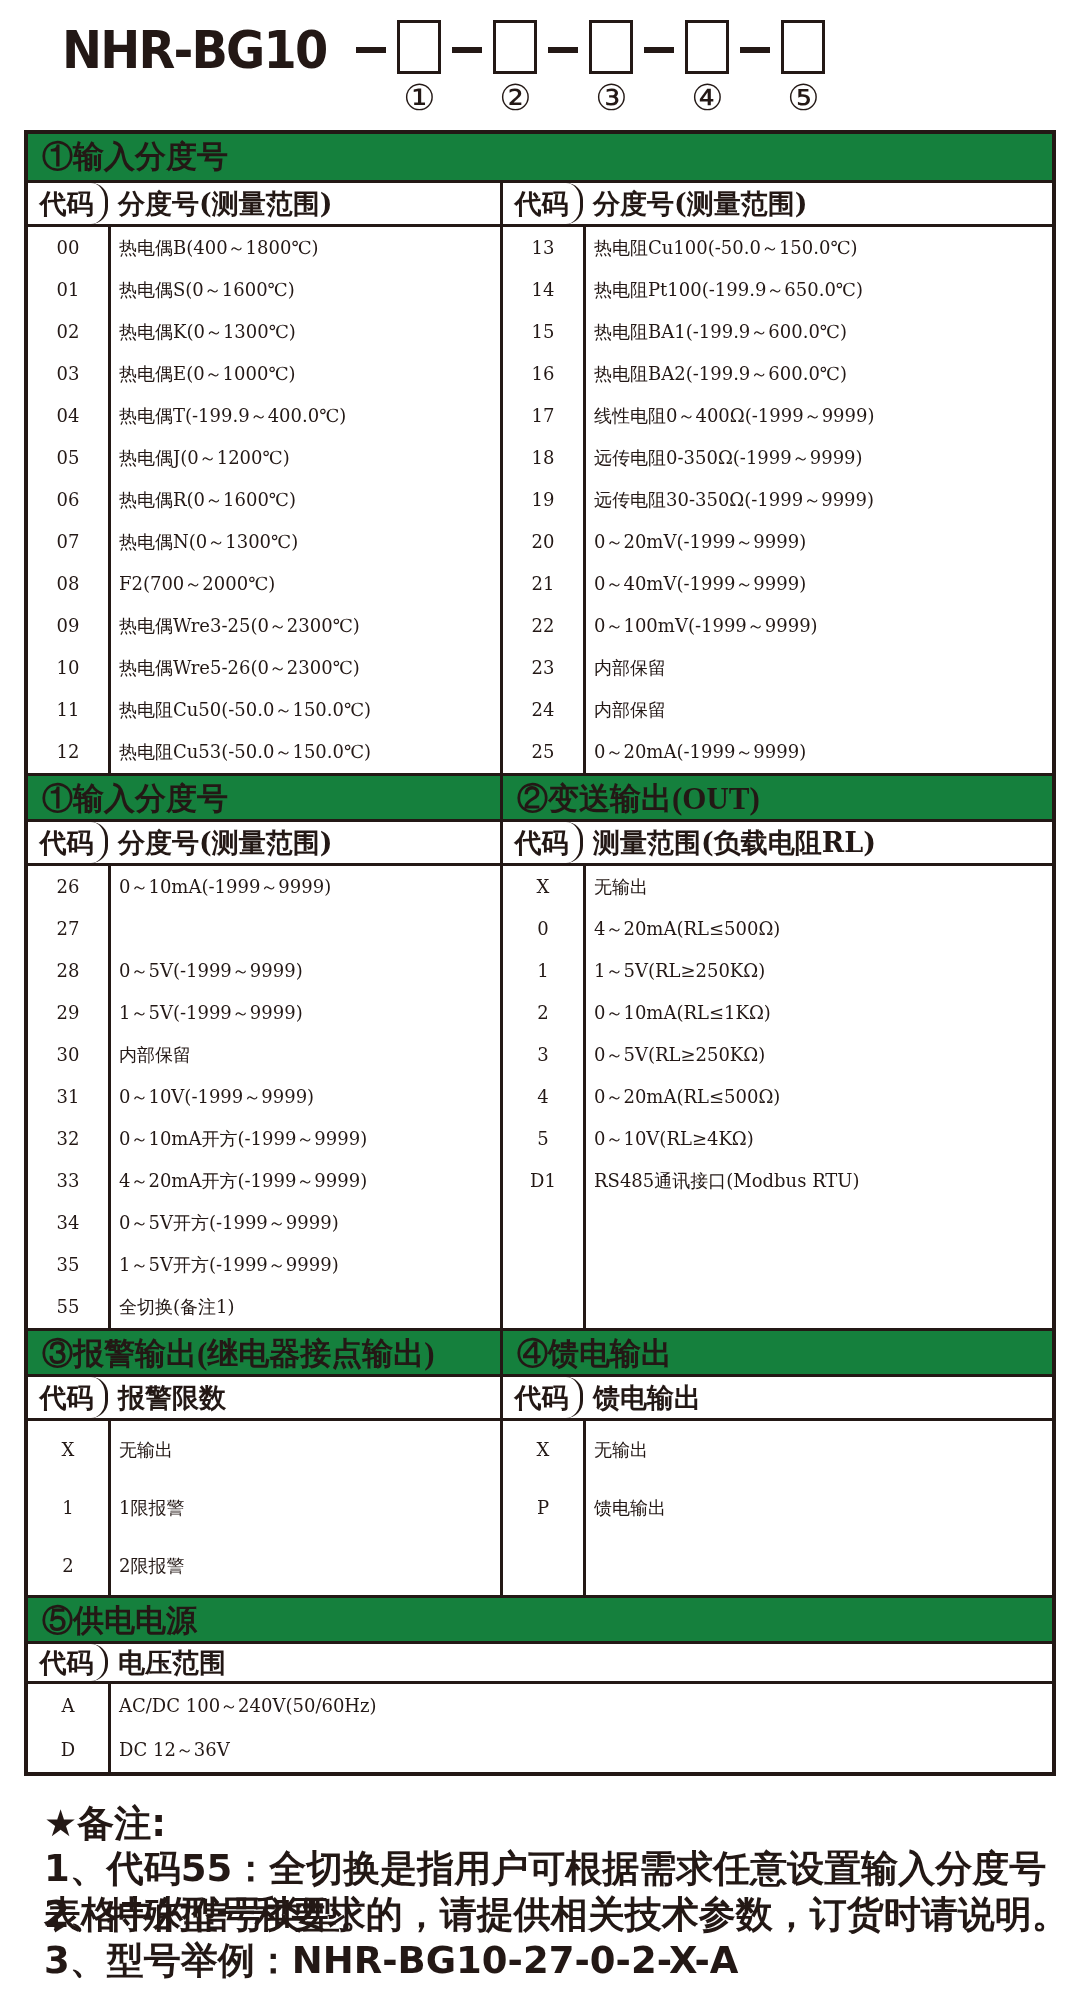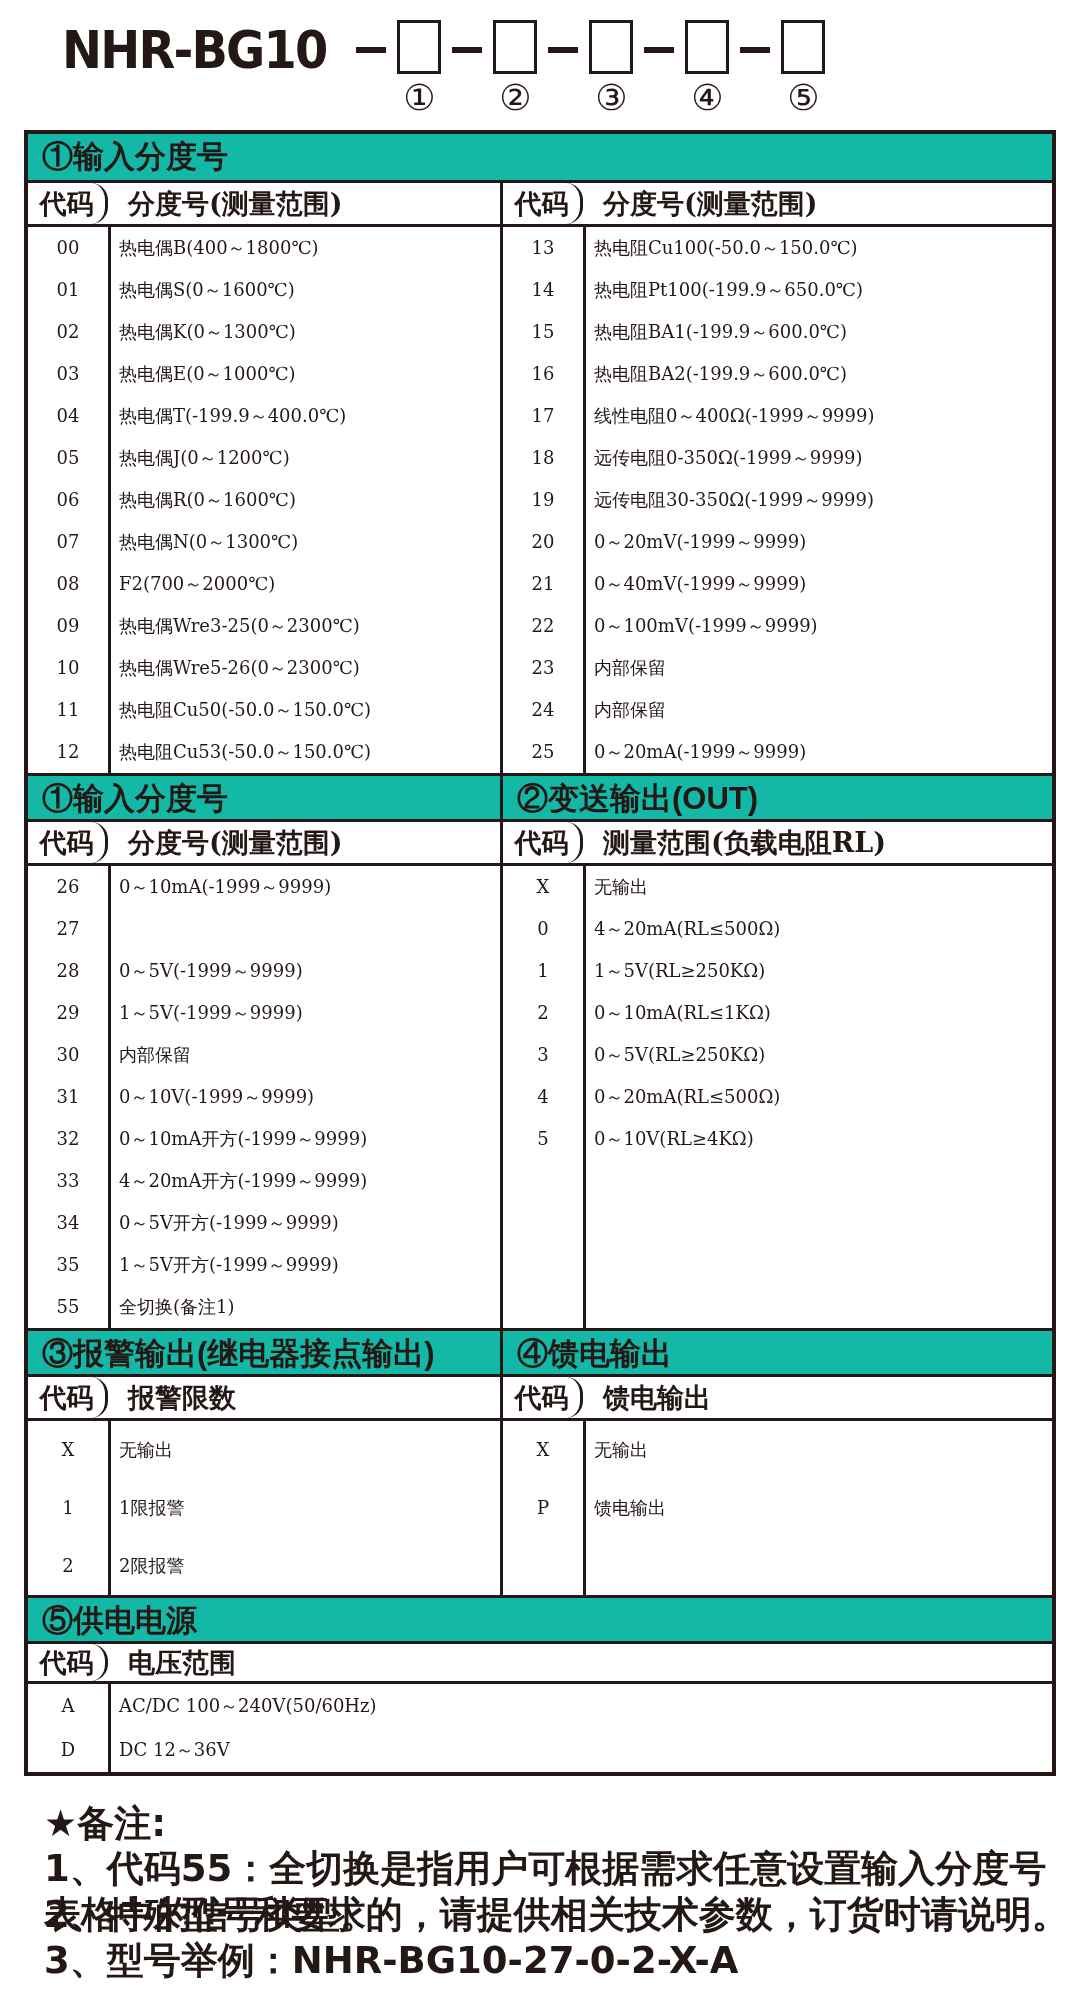--- a/index.html
+++ b/index.html
@@ -25,35 +25,35 @@
   .box { display:block; width:44px; height:54px; border:3px solid #231815; background:#fff; }
   .circ {
     position:absolute; top:58px; left:50%; transform:translateX(-50%);
     font-family:"DejaVu Sans","Liberation Sans",sans-serif;
     font-size:36px; line-height:40px;
   }
 
   
   .big-table { width:1032px; margin:0 0 0 24px; border:4px solid #231815; background:#fff; }
   .strip {
-    background:#14b8a6; height:49px; line-height:45px;
-    font-family:Liberation Sans, sans-serif;
+    background:#15803d; height:49px; line-height:45px;
+    font-family:Liberation Serif, serif;
     font-weight:700; font-size:31px; padding-left:14px;
     border-bottom:3px solid #231815;
   }
   .strip.mid { border-top:3px solid #231815; }
   .section { display:flex; align-items:stretch; }
   .half { display:flex; flex-direction:column; }
   .half.left  { width:475px; border-right:3px solid #231815; }
   .half.right { flex:1; }
   .subhead { display:flex; border-bottom:3px solid #231815; font-weight:600; font-size:27px; }
   .subhead .th { height:41px; line-height:41px;border-radius:17px; }
   .subhead.short .th { height:37px; line-height:37px; }
   .th.code { width:80px; border-right:3px solid #231815; text-align:center; }
-  .th.desc { flex:1; padding-left:20px; }
+  .th.desc { flex:1; padding-left:10px; }
   .tbody {
     flex:1; display:flex; flex-direction:column;
     background:linear-gradient(to right, transparent 0, transparent 80px, #231815 80px, #231815 83px, transparent 83px);
   }
   .tr { display:flex; }
   .td.code-cell { width:83px; text-align:center; padding-right:3px; }
   .td.desc-cell { flex:1; padding-left:8px; }
   .tbody .tr { font-size:18px; }
   .rows42 .tr { height:42px; line-height:42px; }
   .rows58 .tr { height:58px; line-height:58px; }
@@ -312,20 +312,24 @@
               <div class="td desc-cell">0～5V(RL≥250KΩ)</div>
             </div>
             <div class="tr">
               <div class="td code-cell">4</div>
               <div class="td desc-cell">0～20mA(RL≤500Ω)</div>
             </div>
             <div class="tr">
               <div class="td code-cell">5</div>
               <div class="td desc-cell">0～10V(RL≥4KΩ)</div>
             </div>
+            <div class="tr">
+              <div class="td code-cell">D1</div>
+              <div class="td desc-cell">RS485通讯接口(Modbus RTU)</div>
+            </div>
           </div>
       </div>
     </div>
 
     <div class="section">
       <div class="half left">
         <div class="strip mid">③报警输出(继电器接点输出)</div>
         <div class="subhead">
           <div class="th code">代码</div>
           <div class="th desc">报警限数</div>

